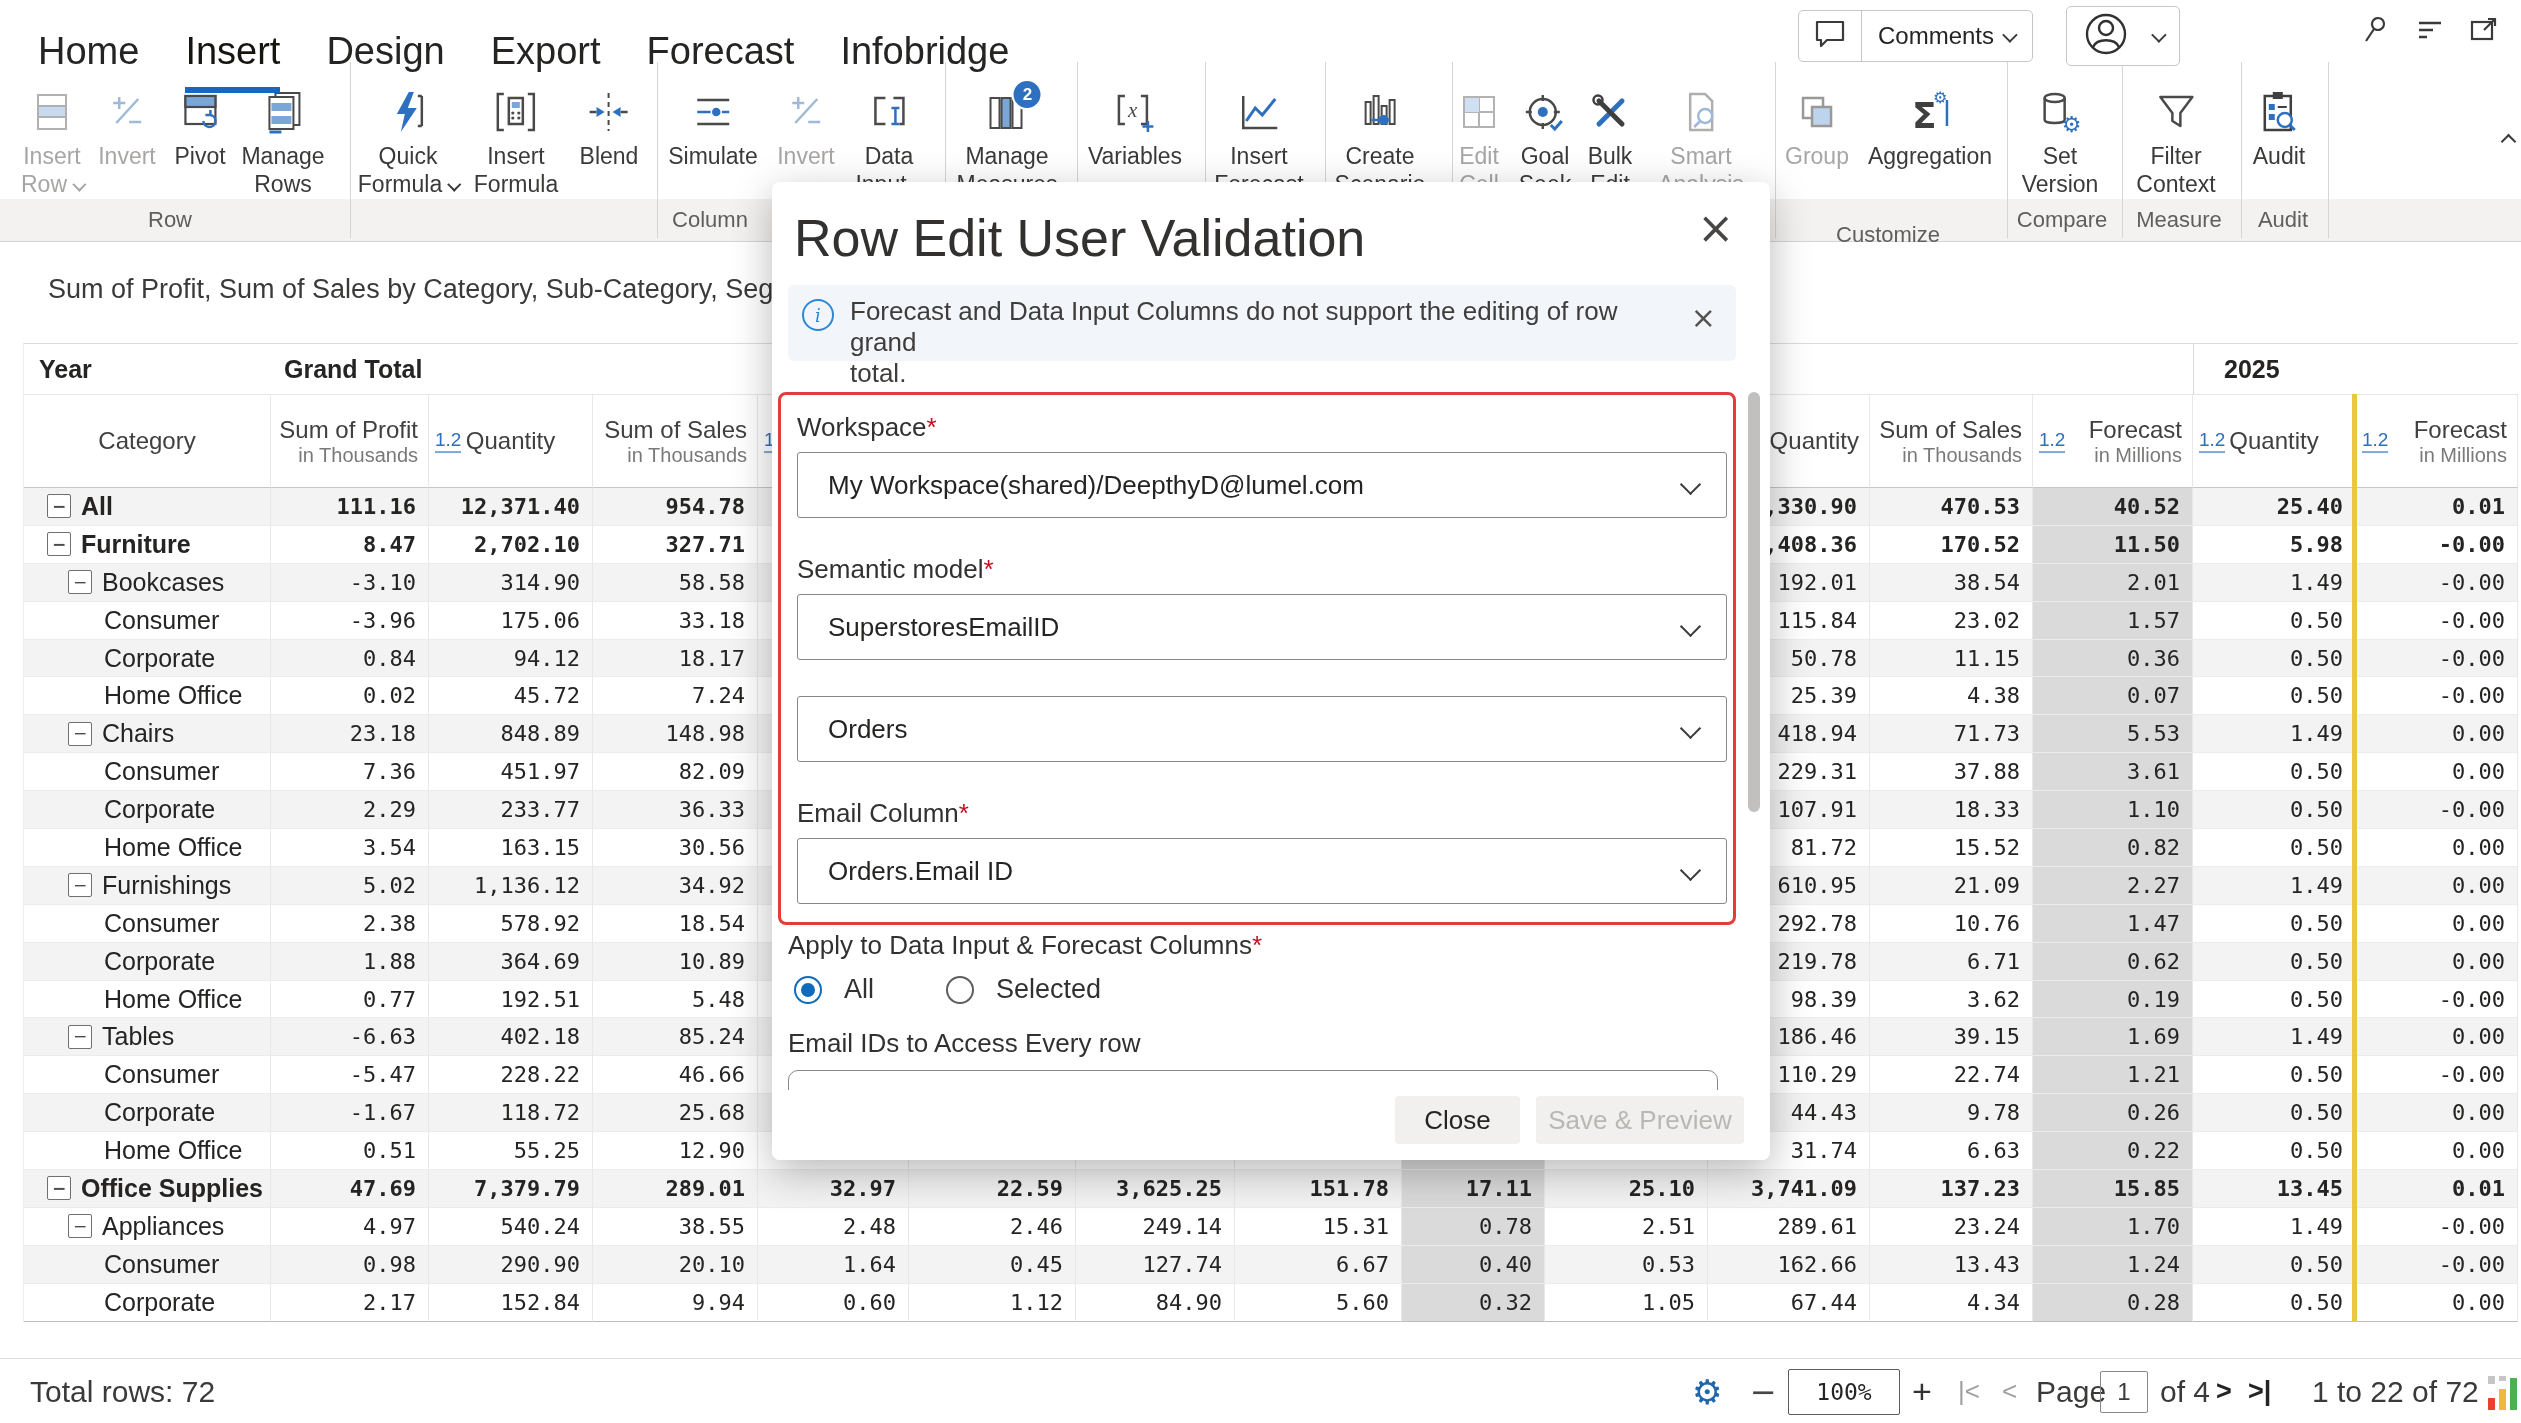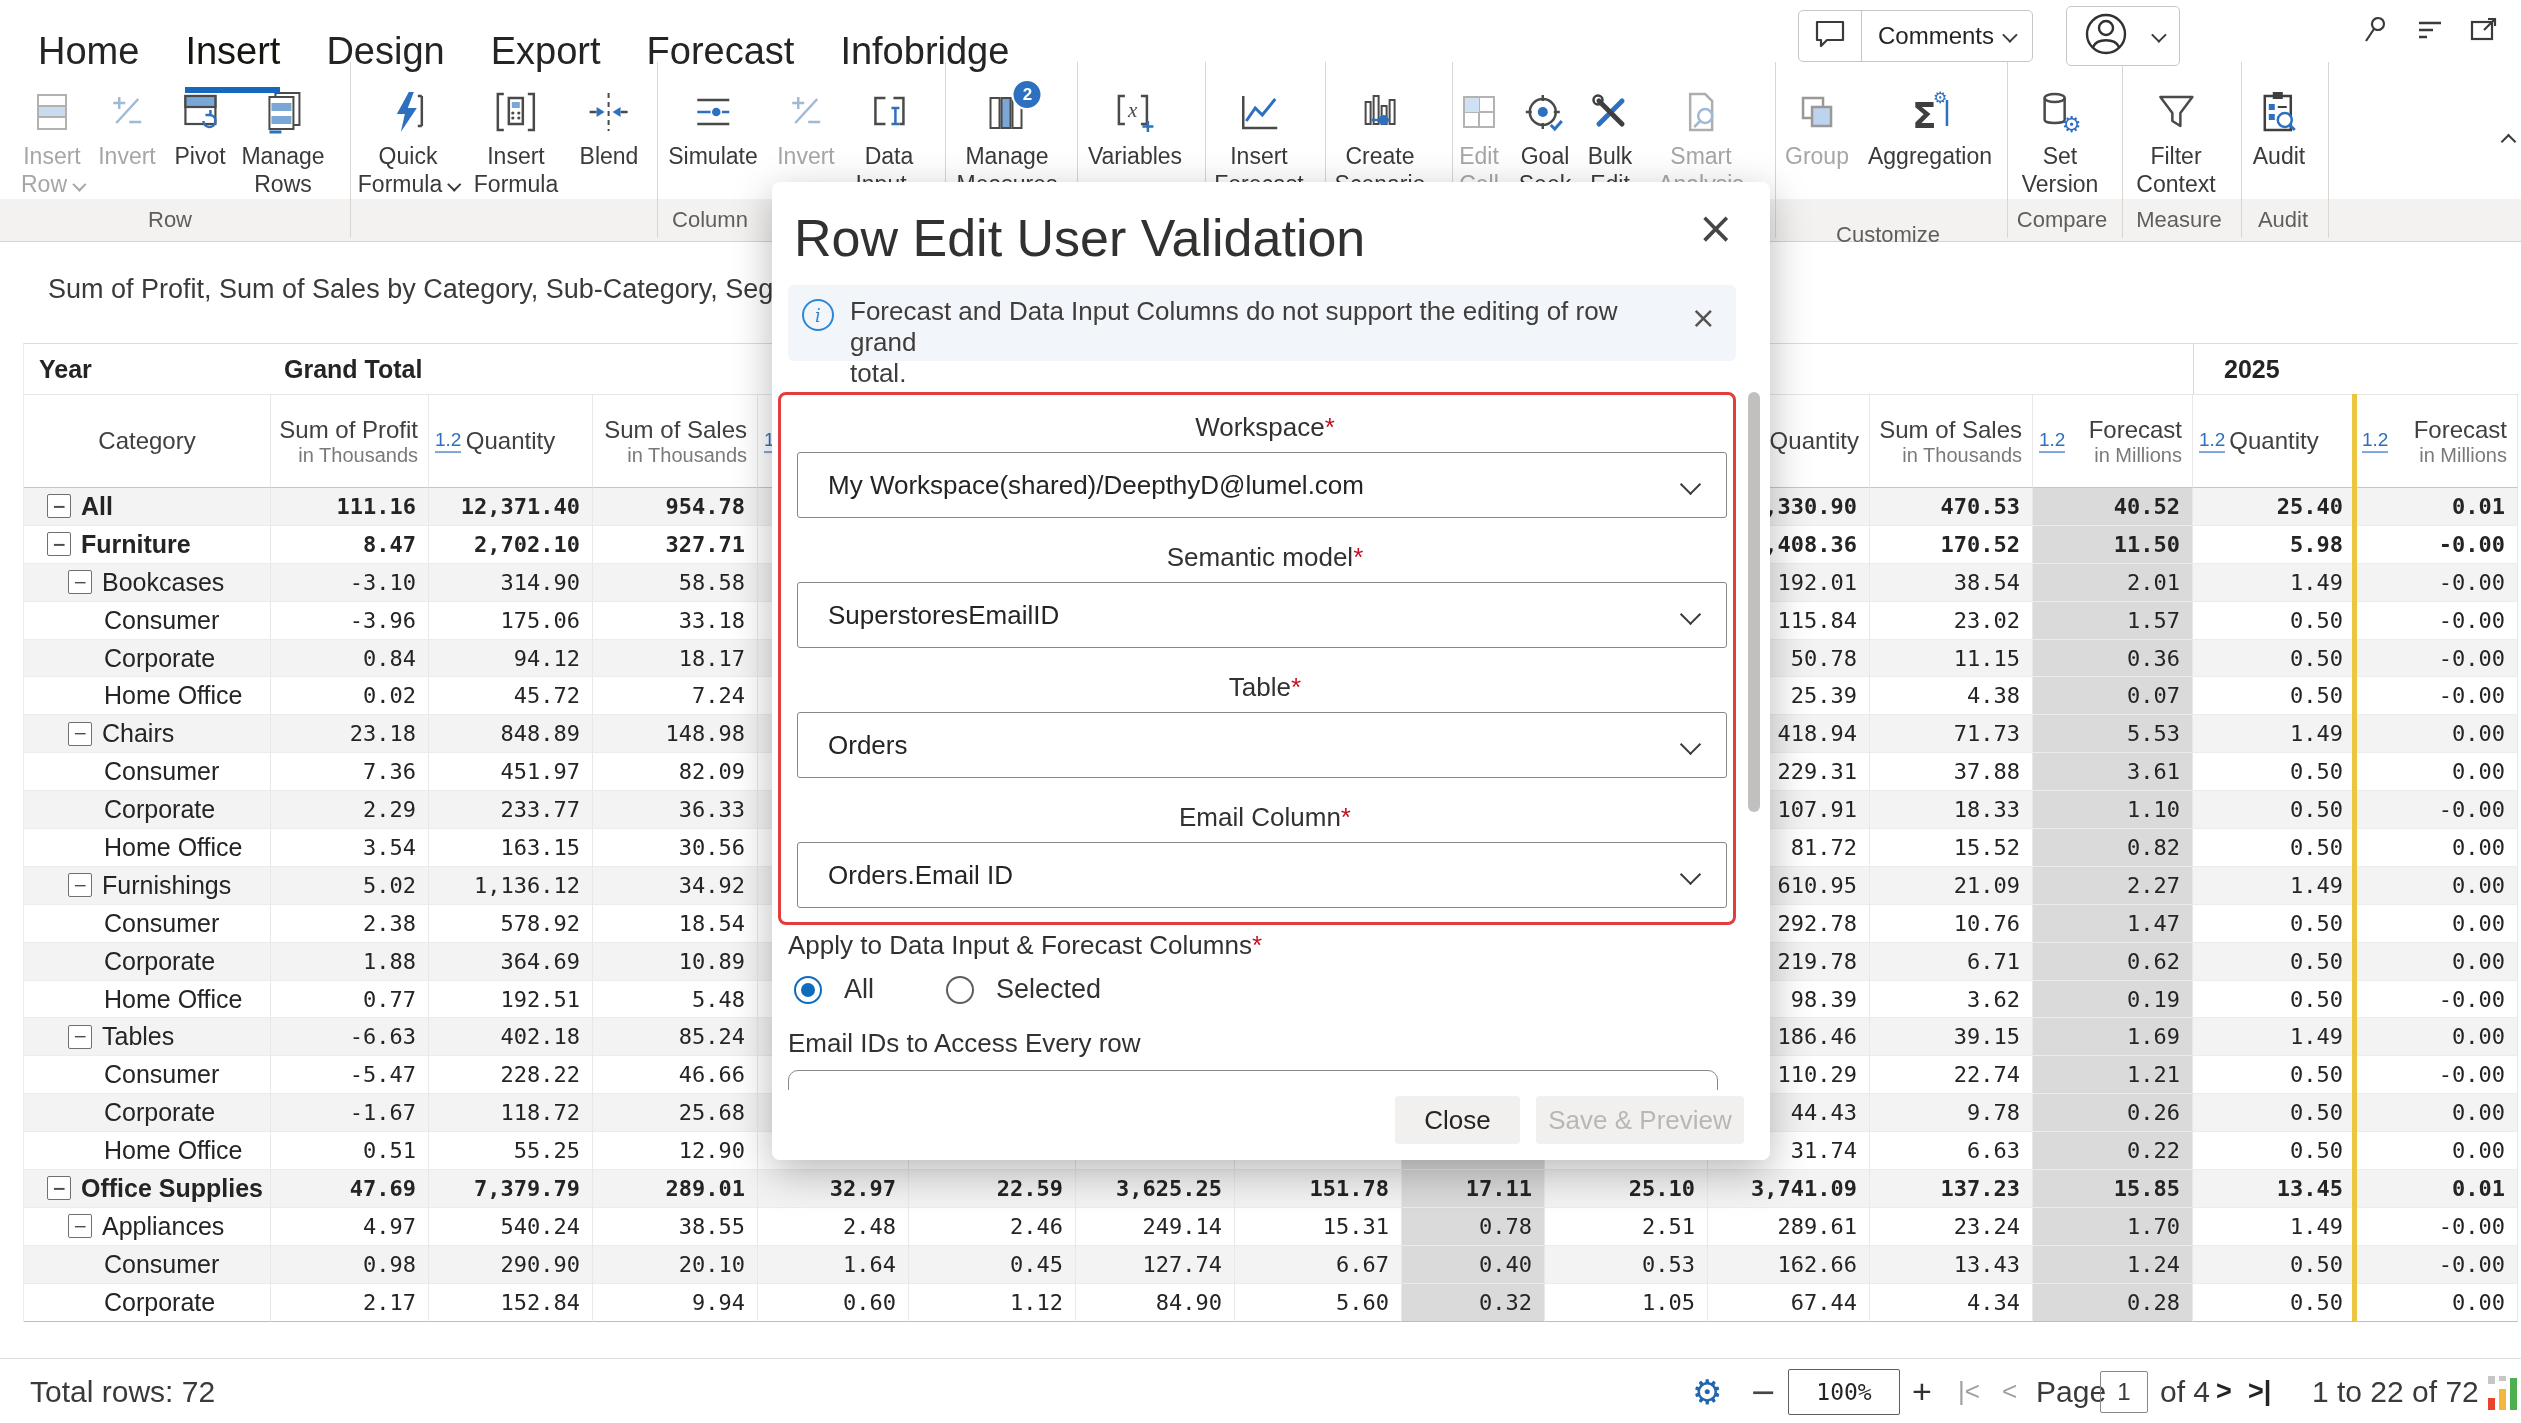--- a/index.html
+++ b/index.html
@@ -66,21 +66,21 @@
 
   
   .modal{position:absolute;left:772px;top:182px;width:998px;height:978px;background:#fff;border-radius:8px;box-shadow:0 12px 42px rgba(0,0,0,.28);z-index:40;}
   .m-title{position:absolute;left:22px;top:26px;font-size:52px;color:#323130;}
   .m-close{position:absolute;right:36px;top:24px;font-size:44px;color:#484644;line-height:1;cursor:pointer;font-family:"DejaVu Sans",sans-serif;}
   .banner{position:absolute;left:16px;top:103px;width:948px;height:76px;background:#f2f6fb;border-radius:6px;display:flex;align-items:flex-start;padding:11px 14px;box-sizing:border-box;}
   .binfo{width:28px;height:28px;border:2px solid #2b88d8;border-radius:50%;color:#2b88d8;font-size:18px;display:flex;align-items:center;justify-content:center;flex:none;margin-top:3px;font-family:"DejaVu Serif",serif;font-style:italic;}
   .btext{font-size:26px;color:#3f3d3b;line-height:31px;margin-left:16px;flex:1;}
   .bclose{font-size:30px;color:#55534f;margin:4px 6px 0 10px;cursor:pointer;font-family:"DejaVu Sans",sans-serif;}
   .redbox{position:absolute;left:6px;top:210px;width:958px;height:533px;border:3px solid #e23c3c;border-radius:8px;box-sizing:border-box;padding:17px 0 0 16px;}
-  .fld{margin-bottom:24px;text-align:center;}
+  .fld{margin-bottom:36px;}
   .flabel{font-size:26px;color:#323130;margin-bottom:9px;}
   .req{color:#c50f1f;}
   .select{position:relative;width:930px;height:66px;border:1px solid #8a8886;border-radius:3px;background:#fff;display:flex;align-items:center;box-sizing:border-box;cursor:pointer;}
   .sval{font-size:26px;color:#252423;margin-left:30px;white-space:nowrap;}
   .schev{position:absolute;right:28px;top:24px;width:13px;height:13px;border-right:2.2px solid #3b3a39;border-bottom:2.2px solid #3b3a39;transform:rotate(45deg);}
   .applylbl{position:absolute;left:16px;top:748px;font-size:26px;color:#323130;}
   .radios{position:absolute;left:22px;top:792px;display:flex;align-items:center;gap:72px;}
   .radio-item{display:flex;align-items:center;gap:22px;cursor:pointer;}
   .rdot{width:28px;height:28px;border-radius:50%;box-sizing:border-box;}
   .rdot.on{border:2.5px solid #0f6cbd;position:relative;}
@@ -1488,21 +1488,20 @@
         </div>
       </div>
       <div class="fld">
         <div class="flabel"><span>Semantic model</span><span class="req">*</span></div>
         <div class="select">
           <span class="sval">SuperstoresEmailID</span>
           <span class="schev"></span>
         </div>
       </div>
       <div class="fld">
-        <div class="flabel"><span>Table</span><span class="req">*</span></div>
         <div class="select">
           <span class="sval">Orders</span>
           <span class="schev"></span>
         </div>
       </div>
       <div class="fld">
         <div class="flabel"><span>Email Column</span><span class="req">*</span></div>
         <div class="select">
           <span class="sval">Orders.Email ID</span>
           <span class="schev"></span>

